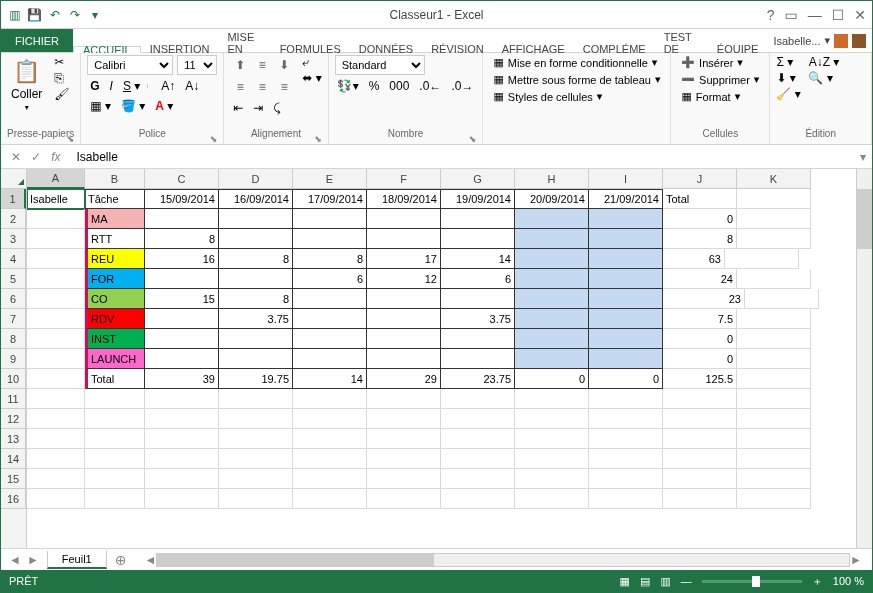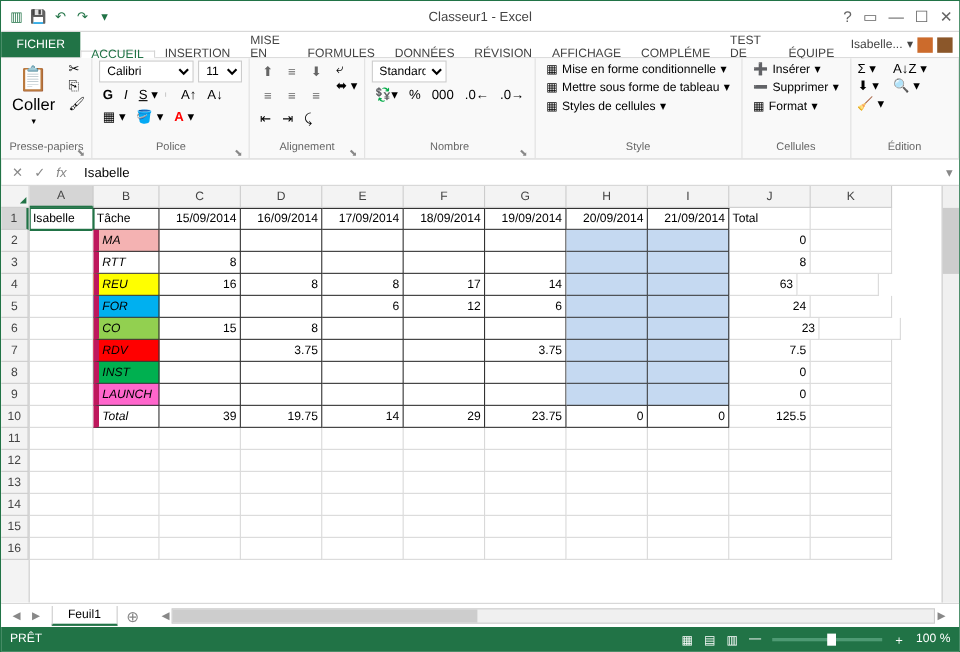--- a/index.html
+++ b/index.html
@@ -17,21 +17,21 @@
 .ribbon-tabs .user { margin-left: auto; padding: 0 6px; display: flex; align-items: center; gap: 4px; color: #444; }
 .avatar { width: 14px; height: 14px; background: #cc6b2c; }
 .avatar2 { width: 14px; height: 14px; background: #8b572a; }
 .ribbon { height: 92px; background: #f9f9f9; border-bottom: 1px solid #d4d4d4; display: flex; }
 .group { border-right: 1px solid #e0e0e0; padding: 2px 6px 0; display: flex; flex-direction: column; justify-content: space-between; flex-shrink: 0; }
 .group-body { display: flex; gap: 8px; align-items: flex-start; flex: 1; }
 .group-label { height: 16px; text-align: center; color: #666; font-size: 10px; position: relative; }
 .group-label .launcher { position: absolute; right: 0; bottom: 0; font-size: 9px; color: #888; cursor: pointer; }
 .big-btn { display: flex; flex-direction: column; align-items: center; gap: 2px; padding: 4px; cursor: pointer; }
 .big-btn .icon { font-size: 22px; }
-.big-btn .lbl { font-size: 15px; }
+.big-btn .lbl { font-size: 12px; }
 .stack { display: flex; flex-direction: column; gap: 2px; }
 .stack-row { display: flex; gap: 4px; align-items: center; }
 .stack-row > span { padding: 2px 3px; cursor: pointer; font-size: 12px; }
 select, input.fld { font-size: 11px; border: 1px solid #ccc; height: 20px; padding: 0 2px; background: #fff; }
 .align-grid { display: grid; grid-template-columns: repeat(3, 20px); grid-template-rows: repeat(2, 20px); gap: 2px; }
 .align-grid span { display: flex; align-items: center; justify-content: center; border: 1px solid transparent; cursor: pointer; color: #666; }
 .style-stack { display: flex; flex-direction: column; gap: 2px; }
 .style-row { display: flex; align-items: center; gap: 4px; font-size: 11px; cursor: pointer; padding: 1px 4px; }
 .cells-stack { display: flex; flex-direction: column; gap: 2px; }
 .name-box-row { height: 24px; border-bottom: 1px solid #d4d4d4; display: flex; align-items: center; }
@@ -48,21 +48,21 @@
 .col-hdr.sel { background: #d5d5d5; border-bottom: 2px solid #217346; }
 .row-hdr { height: 20px; border-bottom: 1px solid #ccc; }
 .row-hdr.sel { background: #d5d5d5; border-right: 2px solid #217346; }
 .grid { position: relative; }
 .grid-body {}
 .grid-row { display: flex; height: 20px; }
 .cell { border-right: 1px solid #d9d9d9; border-bottom: 1px solid #d9d9d9; padding: 0 3px; font-size: 11px; display: flex; align-items: center; overflow: hidden; white-space: nowrap; }
 .cell.r { justify-content: flex-end; }
 .cell.bdr { border-right: 1px solid #333; border-bottom: 1px solid #333; }
 .cell.bdr-top { border-top: 1px solid #333; }
-.cell.bdr-left { border-left: 5px solid #be185d; font-style: italic; }
+.cell.bdr-left { border-left: 3px solid #be185d; }
 .cell.sel { outline: 2px solid #217346; outline-offset: -1px; background: #fff; }
 .cell.wknd { background: #c5d9f1; }
 .corner-tri { width: 0; height: 0; border-style: solid; border-width: 0 0 6px 6px; border-color: transparent transparent #217346 transparent; }
 .tabs-row { height: 22px; border-top: 1px solid #d4d4d4; display: flex; align-items: center; background: #fff; }
 .tab-nav { display: flex; gap: 6px; padding: 0 8px; color: #888; }
 .sheet-tab { border: 1px solid #ccc; border-top: none; padding: 2px 14px; font-size: 11px; background: #fff; border-bottom: 2px solid #217346; cursor: pointer; }
 .sheet-new { padding: 0 8px; color: #888; cursor: pointer; font-size: 14px; }
 .hscroll { flex: 1; display: flex; align-items: center; padding: 0 10px; }
 .hscroll-bar { flex: 1; height: 14px; background: #f0f0f0; border: 1px solid #ccc; position: relative; }
 .hscroll-thumb { position: absolute; left: 0; top: 0; width: 40%; height: 100%; background: #cdcdcd; }
@@ -169,41 +169,40 @@
       <div class="stack">
         <span>⤶</span>
         <span>⬌ ▾</span>
       </div>
     </div>
     <div class="group-label"><span>Alignement</span><span class="launcher">⬊</span></div>
   </div>
   <div class="group">
     <div class="group-body">
       <div class="stack">
-        <select class="fld" style="width:68px"><option>Standard</option></select>
+        <select class="fld" style="width:90px"><option>Standard</option></select>
         <div class="stack-row">
             <span>💱▾</span>
             <span>%</span>
             <span>000</span>
             <span>.0←</span>
             <span>.0→</span>
           </div>
       </div>
     </div>
     <div class="group-label"><span>Nombre</span><span class="launcher">⬊</span></div>
   </div>
   <div class="group">
     <div class="group-body">
       <div class="style-stack">
         <div class="style-row">▦ <span>Mise en forme conditionnelle</span> ▾</div>
         <div class="style-row">▦ <span>Mettre sous forme de tableau</span> ▾</div>
         <div class="style-row">▦ <span>Styles de cellules</span> ▾</div>
       </div>
     </div>
-    <div class="group-label"><span>Style</span></div>
   </div>
   <div class="group">
     <div class="group-body">
       <div class="cells-stack">
         <div class="style-row">➕ <span>Insérer</span> ▾</div>
         <div class="style-row">➖ <span>Supprimer</span> ▾</div>
         <div class="style-row">▦ <span>Format</span> ▾</div>
       </div>
     </div>
     <div class="group-label"><span>Cellules</span></div>

